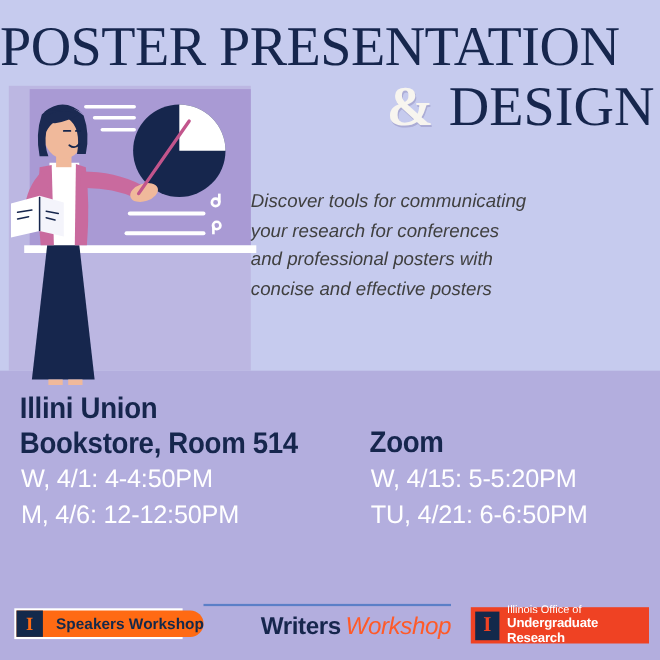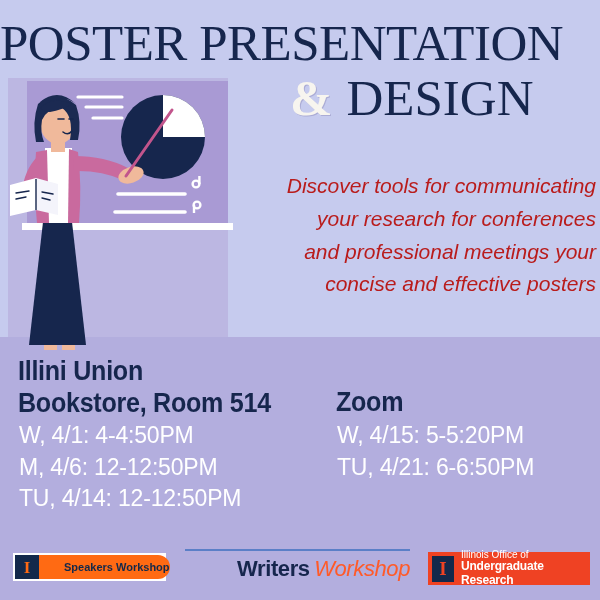--- a/index.html
+++ b/index.html
@@ -47,44 +47,44 @@
     line-height: 1;
     letter-spacing: -0.5px;
     color: #16264d;
     font-weight: 400;
     white-space: nowrap;
   }
   .title-second {
     position: absolute;
     left: 290px; top: 73px;
     width: 305px;
-    text-align: left;
+    text-align: right;
     font-family: "Liberation Serif", serif;
     font-size: 51px;
     line-height: 1;
     color: #16264d;
     white-space: nowrap;
   }
   .amp {
     color: #f7f5ef;
     font-weight: 700;
     margin-right: 14px;
     text-shadow: 1px 1px 0 rgba(90,80,140,.25);
   }
 
   
   .desc {
     position: absolute;
     left: 228px; top: 170px;
     width: 368px;
-    text-align: right;
+    text-align: left;
     font-style: italic;
-    font-size: 21px;
+    font-size: 17px;
     line-height: 1.56;
-    color: #b91c1c;
+    color: #404040;
   }
   .desc div { white-space: nowrap; }
 
   
   .illus { position: absolute; left: 0; top: 60px; width: 240px; height: 290px; }
 
   
   .venue {
     position: absolute;
     font-family: "Liberation Sans Narrow", "Liberation Sans", sans-serif;
@@ -138,23 +138,23 @@
   }
   .iblock .iglyph {
     color: #ff6a13;
     font-family: "Liberation Serif", serif;
     font-weight: 700;
     font-size: 17px;
     line-height: 1;
   }
   .logo-speakers .ptext {
     color: #13294b;
-    font-size: 11px;
-    font-weight: 700;
-    padding-left: 25px;
+    font-size: 14px;
+    font-weight: 700;
+    padding-left: 12px;
     white-space: nowrap;
   }
 
   .logo-writers {
     position: absolute;
     left: 185px; top: 549px;
     width: 225px;
     text-align: right;
     border-top: 2.5px solid #5b7fc7;
     border-bottom: 2.5px solid #5b7fc7;
@@ -206,21 +206,21 @@
   <div class="bg-illus-panel"></div>
 
   <div class="title-main">POSTER PRESENTATION</div>
   <div class="title-second">
     <span class="amp">&amp;</span><span>DESIGN</span>
   </div>
 
   <div class="desc">
     <div>Discover tools for communicating</div>
     <div>your research for conferences</div>
-    <div>and professional meetings your</div>
+    <div>and professional posters with</div>
     <div>concise and effective posters</div>
   </div>
 
   <svg class="illus" viewBox="0 0 240 290">
 
     <rect x="27" y="21" width="201" height="142" fill="#a99ad4"></rect>
 
     <rect x="22" y="163" width="211" height="7" fill="#ffffff"></rect>
 
     <g fill="none" stroke="#ffffff" stroke-width="3.2" stroke-linecap="round">
@@ -294,21 +294,20 @@
     <rect x="62" y="285" width="13" height="6" fill="#f0b99b"></rect>
   </svg>
 
   <div class="venue venue-left">
     <div>Illini Union</div>
     <div>Bookstore, Room 514</div>
   </div>
   <div class="sessions sessions-left">
     <div>W, 4/1: 4-4:50PM</div>
     <div>M, 4/6: 12-12:50PM</div>
-    <div>TU, 4/14: 12-12:50PM</div>
   </div>
 
   <div class="venue venue-right">
     <div>Zoom</div>
   </div>
   <div class="sessions sessions-right">
     <div>W, 4/15: 5-5:20PM</div>
     <div>TU, 4/21: 6-6:50PM</div>
   </div>
 

